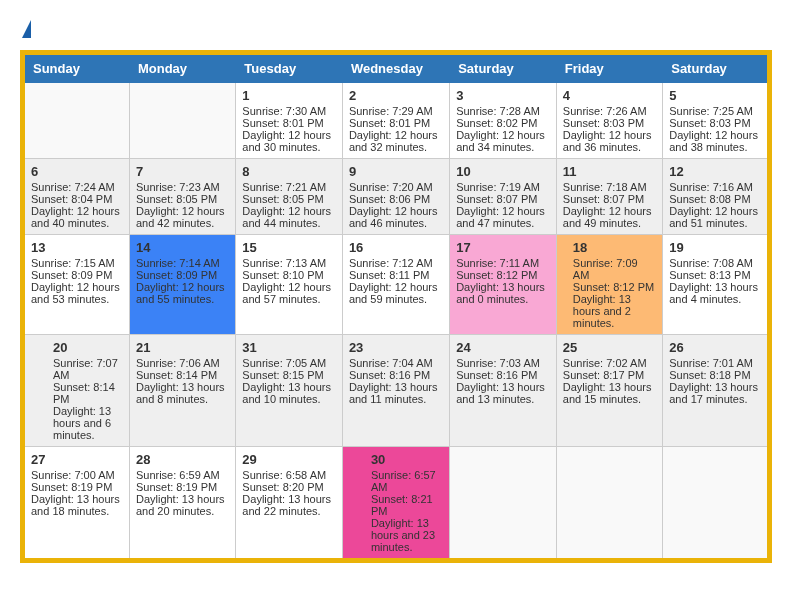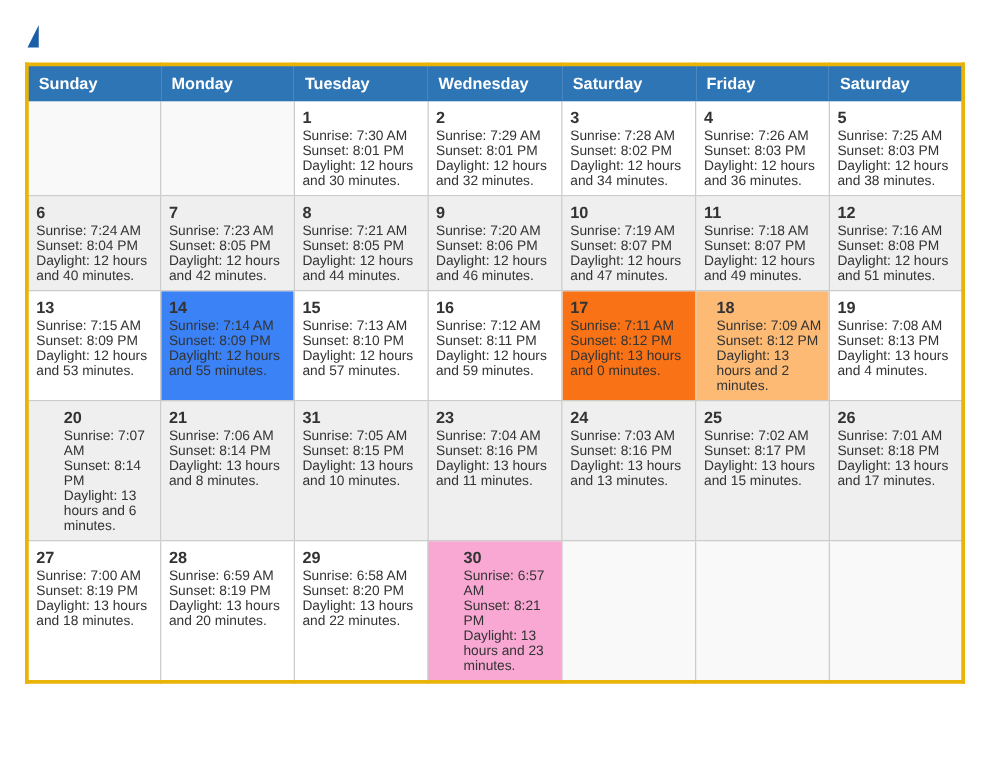--- a/index.html
+++ b/index.html
@@ -33,21 +33,21 @@
       font-weight: bold;
       color: #333;
     }
     .location {
       font-size: 14px;
       color: #333;
     }
     .calendar {
       width: 100%;
       border-collapse: collapse;
-      border: 3px solid #eab308;
+      border: 5px solid #eab308;
     }
     .calendar th {
       background-color: #2e75b6;
       color: white;
       text-align: left;
       padding: 6px 8px;
       font-size: 13px;
       border: 1px solid #2e75b6;
     }
     .calendar td {
@@ -124,36 +124,36 @@
         <td style="background: rgb(239, 239, 239);"><span class="day-num">9</span><span>Sunrise: 7:20 AM</span><br><span>Sunset: 8:06 PM</span><br><span>Daylight: 12 hours and 46 minutes.</span></td>
         <td style="background: rgb(239, 239, 239);"><span class="day-num">10</span><span>Sunrise: 7:19 AM</span><br><span>Sunset: 8:07 PM</span><br><span>Daylight: 12 hours and 47 minutes.</span></td>
         <td style="background: rgb(239, 239, 239);"><span class="day-num">11</span><span>Sunrise: 7:18 AM</span><br><span>Sunset: 8:07 PM</span><br><span>Daylight: 12 hours and 49 minutes.</span></td>
         <td style="background: rgb(239, 239, 239);"><span class="day-num">12</span><span>Sunrise: 7:16 AM</span><br><span>Sunset: 8:08 PM</span><br><span>Daylight: 12 hours and 51 minutes.</span></td>
       </tr>
       <tr class="row-odd">
         <td style="background: rgb(255, 255, 255);"><span class="day-num">13</span><span>Sunrise: 7:15 AM</span><br><span>Sunset: 8:09 PM</span><br><span>Daylight: 12 hours and 53 minutes.</span></td>
         <td style="background: #3b82f6;"><span class="day-num">14</span><span>Sunrise: 7:14 AM</span><br><span>Sunset: 8:09 PM</span><br><span>Daylight: 12 hours and 55 minutes.</span></td>
         <td style="background: rgb(255, 255, 255);"><span class="day-num">15</span><span>Sunrise: 7:13 AM</span><br><span>Sunset: 8:10 PM</span><br><span>Daylight: 12 hours and 57 minutes.</span></td>
         <td style="background: rgb(255, 255, 255); margin-top: 20px;"><span class="day-num">16</span><span>Sunrise: 7:12 AM</span><br><span>Sunset: 8:11 PM</span><br><span>Daylight: 12 hours and 59 minutes.</span></td>
-        <td style="background: #f97316;"><span class="day-num">17</span><span>Sunrise: 7:11 AM</span><br><span>Sunset: 8:12 PM</span><br><span>Daylight: 13 hours and 0 minutes.</span></td>
+        <td style="background: #f9a8d4;"><span class="day-num">17</span><span>Sunrise: 7:11 AM</span><br><span>Sunset: 8:12 PM</span><br><span>Daylight: 13 hours and 0 minutes.</span></td>
         <td style="background: #fdba74; padding-left: 16px;"><span class="day-num">18</span><span>Sunrise: 7:09 AM</span><br><span>Sunset: 8:12 PM</span><br><span>Daylight: 13 hours and 2 minutes.</span></td>
         <td style="background: rgb(255, 255, 255);"><span class="day-num">19</span><span>Sunrise: 7:08 AM</span><br><span>Sunset: 8:13 PM</span><br><span>Daylight: 13 hours and 4 minutes.</span></td>
       </tr>
       <tr class="row-even">
         <td style="background: rgb(239, 239, 239); padding-left: 28px;"><span class="day-num">20</span><span>Sunrise: 7:07 AM</span><br><span>Sunset: 8:14 PM</span><br><span>Daylight: 13 hours and 6 minutes.</span></td>
         <td style="background: rgb(239, 239, 239);"><span class="day-num">21</span><span>Sunrise: 7:06 AM</span><br><span>Sunset: 8:14 PM</span><br><span>Daylight: 13 hours and 8 minutes.</span></td>
         <td style="background: rgb(239, 239, 239);"><span class="day-num">31</span><span>Sunrise: 7:05 AM</span><br><span>Sunset: 8:15 PM</span><br><span>Daylight: 13 hours and 10 minutes.</span></td>
         <td style="background: rgb(239, 239, 239);"><span class="day-num">23</span><span>Sunrise: 7:04 AM</span><br><span>Sunset: 8:16 PM</span><br><span>Daylight: 13 hours and 11 minutes.</span></td>
         <td style="background: rgb(239, 239, 239);"><span class="day-num">24</span><span>Sunrise: 7:03 AM</span><br><span>Sunset: 8:16 PM</span><br><span>Daylight: 13 hours and 13 minutes.</span></td>
         <td style="background: rgb(239, 239, 239);"><span class="day-num">25</span><span>Sunrise: 7:02 AM</span><br><span>Sunset: 8:17 PM</span><br><span>Daylight: 13 hours and 15 minutes.</span></td>
         <td style="background: rgb(239, 239, 239);"><span class="day-num">26</span><span>Sunrise: 7:01 AM</span><br><span>Sunset: 8:18 PM</span><br><span>Daylight: 13 hours and 17 minutes.</span></td>
       </tr>
       <tr class="row-odd">
         <td style="background: rgb(255, 255, 255);"><span class="day-num">27</span><span>Sunrise: 7:00 AM</span><br><span>Sunset: 8:19 PM</span><br><span>Daylight: 13 hours and 18 minutes.</span></td>
         <td style="background: rgb(255, 255, 255);"><span class="day-num">28</span><span>Sunrise: 6:59 AM</span><br><span>Sunset: 8:19 PM</span><br><span>Daylight: 13 hours and 20 minutes.</span></td>
         <td style="background: rgb(255, 255, 255);"><span class="day-num">29</span><span>Sunrise: 6:58 AM</span><br><span>Sunset: 8:20 PM</span><br><span>Daylight: 13 hours and 22 minutes.</span></td>
-        <td style="background: #f9a8d4; padding-left: 28px;"><span class="day-num">30</span><span>Sunrise: 6:57 AM</span><br><span>Sunset: 8:21 PM</span><br><span>Daylight: 13 hours and 23 minutes.</span></td>
+        <td style="background: #ec4899; padding-left: 28px;"><span class="day-num">30</span><span>Sunrise: 6:57 AM</span><br><span>Sunset: 8:21 PM</span><br><span>Daylight: 13 hours and 23 minutes.</span></td>
         <td class="empty" style="background: rgb(249, 249, 249);">&nbsp;</td>
         <td class="empty" style="background: rgb(249, 249, 249);">&nbsp;</td>
         <td class="empty" style="background: rgb(249, 249, 249);">&nbsp;</td>
       </tr>
     </tbody>
 </table>
 
 </body></html>

